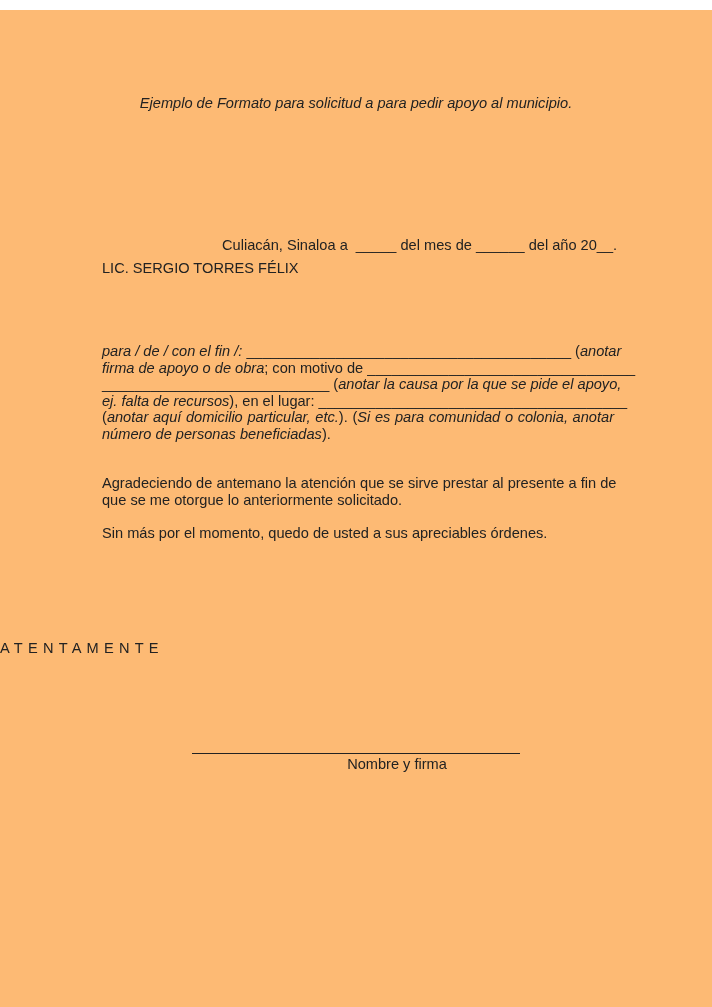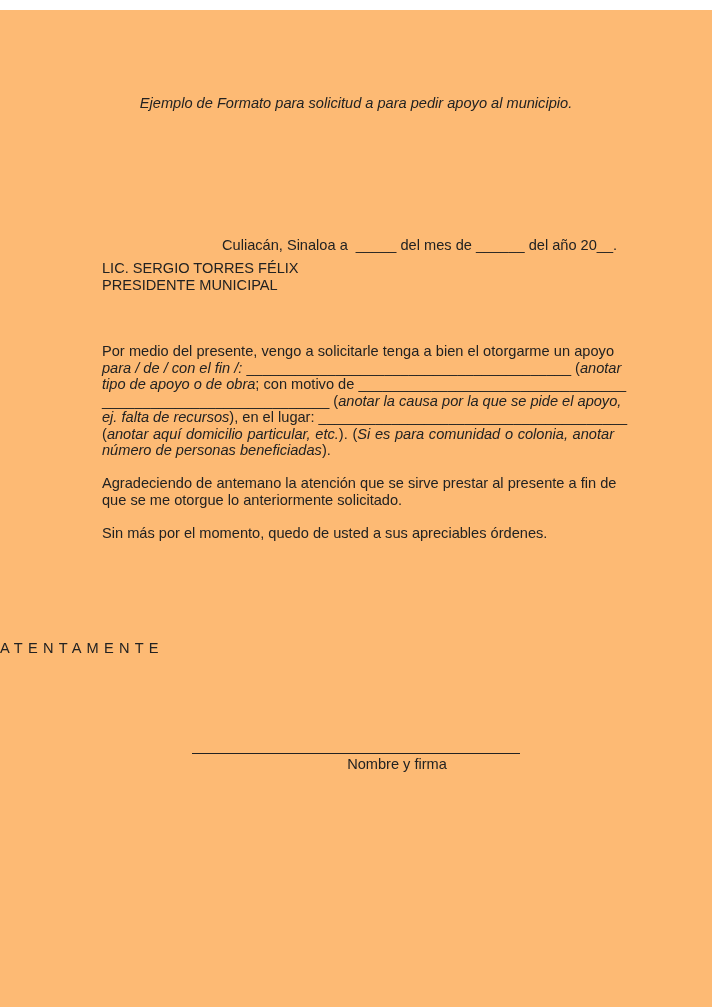--- a/index.html
+++ b/index.html
@@ -78,27 +78,25 @@
 <body>
 
 <div class="page">
 
   <div class="abs title">Ejemplo de Formato para solicitud a para pedir apoyo al municipio.</div>
 
   <div class="abs dateline" style="white-space:pre;">Culiacán, Sinaloa a  _____ del mes de ______ del año 20__.</div>
 
   <div class="abs recipient">
     <div>LIC. SERGIO TORRES FÉLIX</div>
-    <div>PRESIDENTE MUNICIPAL</div>
   </div>
 
   <div class="abs body-para">
-    <span class="line"><span>Por medio del presente, vengo a solicitarle tenga a bien el otorgarme un apoyo</span></span>
     <span class="line"><i>para / de / con el fin /:</i><span style="white-space:pre;"> ________________________________________ (</span><i>anotar</i></span>
-    <span class="line"><i>tipo de apoyo o de obra</i><span>; con motivo de _________________________________</span></span>
+    <span class="line"><i>firma de apoyo o de obra</i><span>; con motivo de _________________________________</span></span>
     <span class="line"><span>____________________________ (</span><i>anotar la causa por la que se pide el apoyo,</i></span>
     <span class="line"><i>ej. falta de recursos</i><span>), en el lugar: ______________________________________</span></span>
     <span class="line"><span>(</span><i>anotar aquí domicilio particular, etc.</i><span>). (</span><i>Si es para comunidad o colonia, anotar</i></span>
     <span class="line last"><i>número de personas beneficiadas</i><span>).</span></span>
   </div>
 
   <div class="abs para2">
     <span class="line">Agradeciendo de antemano la atención que se sirve prestar al presente a fin de</span>
     <span class="line">que se me otorgue lo anteriormente solicitado.</span>
   </div>

